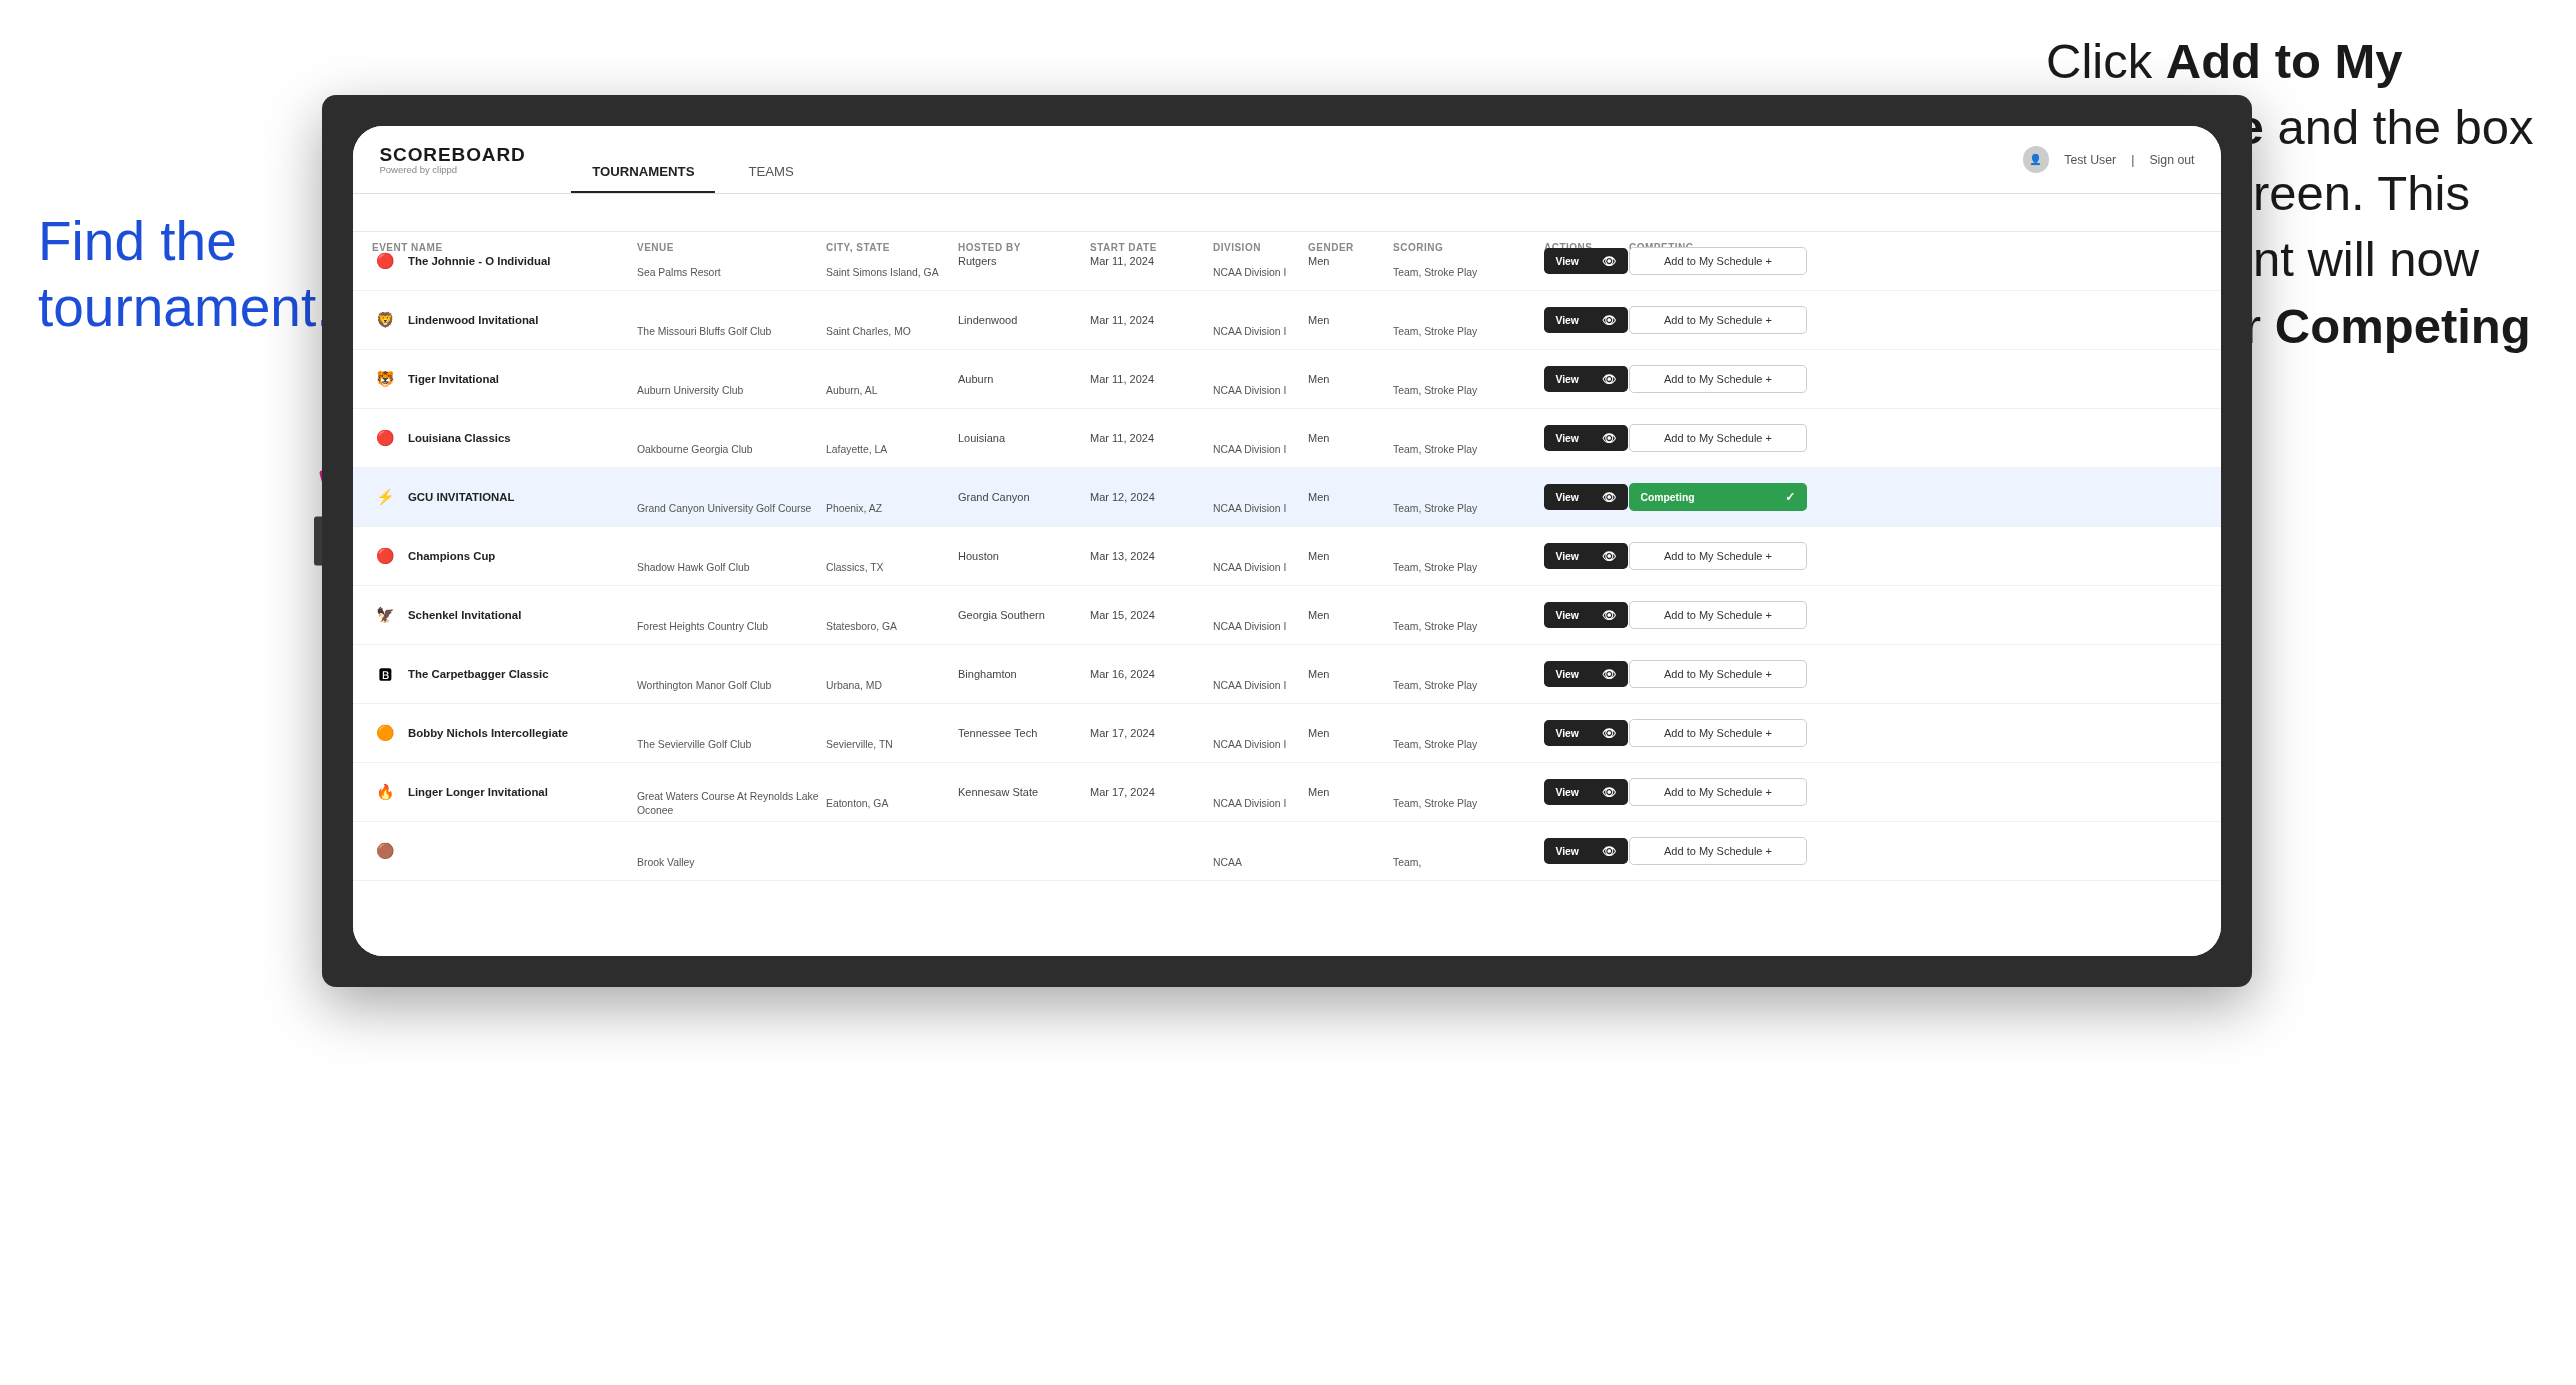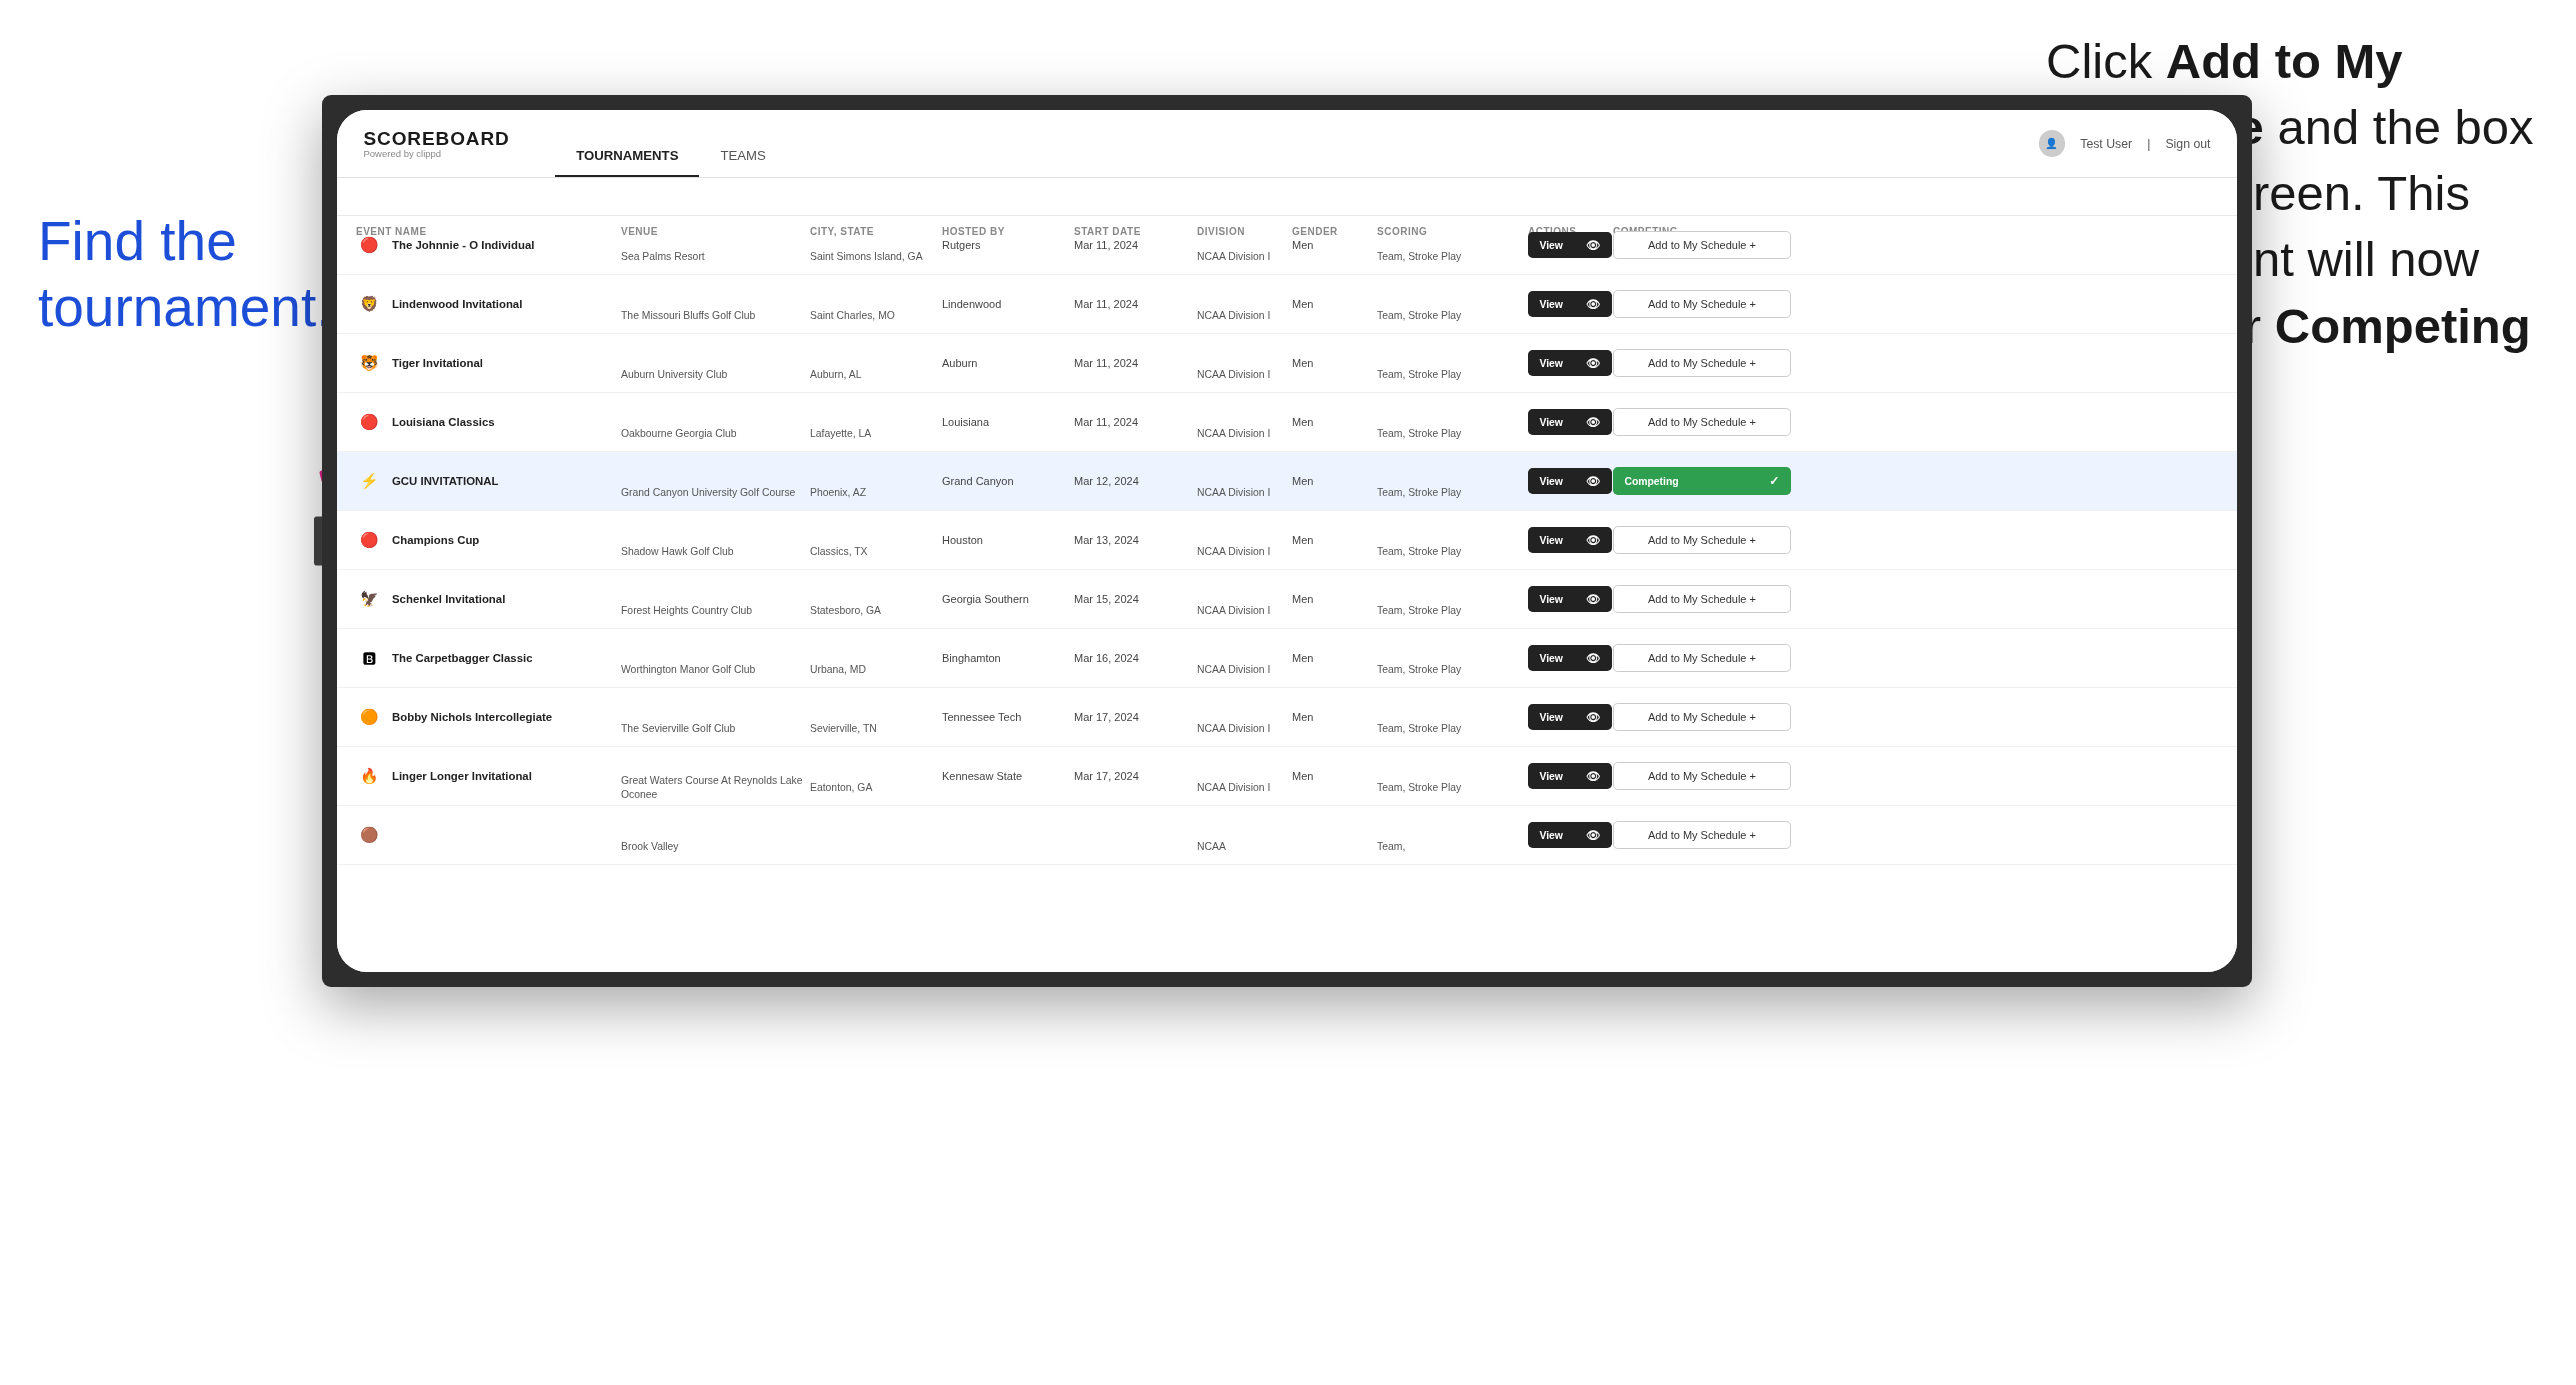--- a/index.html
+++ b/index.html
@@ -60,23 +60,23 @@
     }
 
     
     .tablet-frame {
       position: absolute;
       left: 322px;
       top: 95px;
       width: 1930px;
       height: 892px;
       background: #2d2d2d;
-      border-radius: 9px;
+      border-radius: 14px;
       box-shadow: 0 19px 57px rgba(0,0,0,0.35);
-      padding: 15px;
+      padding: 31px;
     }
 
     .tablet-screen {
       width: 100%;
       height: 100%;
       background: #f5f5f5;
       border-radius: 30px;
       overflow: hidden;
       position: relative;
     }
@@ -107,21 +107,21 @@
     }
 
     .logo-sub {
       font-size: 9.5px;
       color: #888;
       margin-top: -1.9px;
     }
 
     .nav-tabs {
       display: flex;
-      gap: 0;
+      gap: 12px;
       height: 100%;
       align-items: flex-end;
     }
 
     .nav-tab {
       padding: 0 21px;
       height: 42px;
       display: flex;
       align-items: center;
       font-size: 13.2px;

